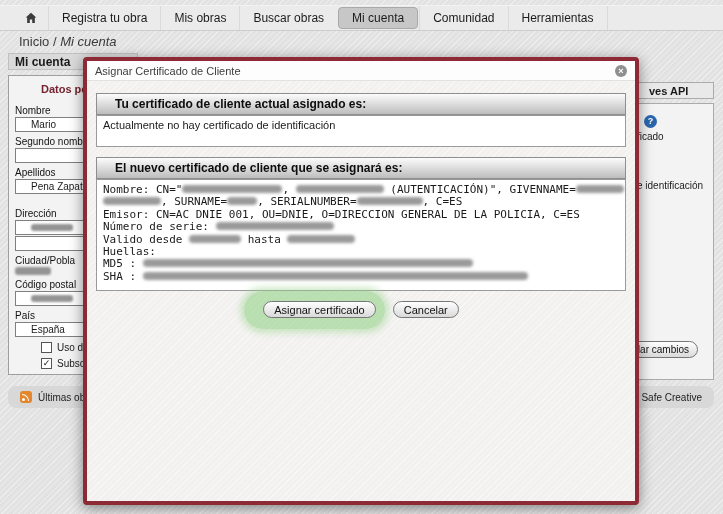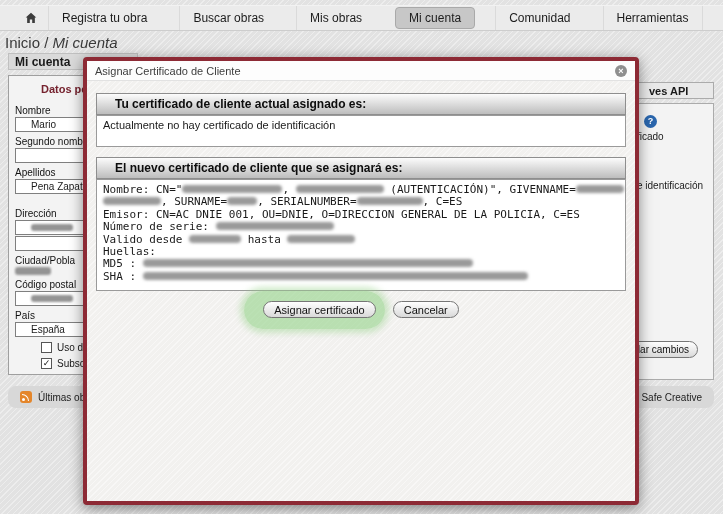--- a/index.html
+++ b/index.html
@@ -6,26 +6,26 @@
   body{
     width:723px;height:514px;position:relative;overflow:hidden;
     font-family:"Liberation Sans",sans-serif;color:#1a1a1a;
     background-color:#e2e2e2;
     background-image:repeating-linear-gradient(135deg,rgba(255,255,255,.38) 0 1px,transparent 1px 4px);
   }
   
   .navbar{position:absolute;left:0;top:5px;width:723px;height:26px;display:flex;align-items:center;
     background:#ebebeb;border-top:1px solid #f2f2f2;border-bottom:1px solid #cdcdcd;padding-left:14px;box-sizing:border-box;}
   .home{width:34px;height:26px;display:flex;align-items:center;justify-content:center;cursor:pointer;}
-  .tabs{display:flex;height:100%;align-items:center;gap:19px;}
+  .tabs{display:flex;height:100%;align-items:center;}
   .tab{padding:0 13px;font-size:12px;line-height:24px;color:#1c1c1c;border-left:1px solid #dadada;cursor:pointer;white-space:nowrap;}
   .tab:last-child{border-right:1px solid #dadada;}
   .tab.active{background:var(--active_tab_bg,#c7c7c7);border:1px solid #a9a9a9;border-radius:4px;line-height:20px;margin:0 1px;}
   
-  .breadcrumb{position:absolute;left:5px;top:34px;font-size:15px;color:#3a3a3a;}
+  .breadcrumb{position:absolute;left:19px;top:34px;font-size:13px;color:#3a3a3a;}
   .breadcrumb .cur{font-style:italic;}
   
   .page-title{position:absolute;left:8px;top:53px;width:130px;height:17px;background:#dadada;
     border:1px solid #c0c0c0;font-size:12px;font-weight:bold;padding:1px 6px;box-sizing:border-box;}
   
   .left-panel{position:absolute;left:8px;top:75px;width:330px;height:300px;border:1px solid #9f9f9f;
     background:#f3f3f3;box-sizing:border-box;overflow:hidden;}
   .lp-header{margin:7px 0 10px 32px;font-size:11px;font-weight:bold;color:#75222e;}
   .fields{margin-left:6px;}
   .fld-label{font-size:10px;margin:4px 0 1px;color:#111;}
@@ -90,22 +90,22 @@
 <body>
 
 <div class="navbar">
   <div class="home">
     <svg width="12" height="12" viewBox="0 0 10 10">
       <path d="M5 0.6 L9.4 4.6 H8.2 V9.2 H6 V6.2 H4 V9.2 H1.8 V4.6 H0.6 Z" fill="#3c3c3c"></path>
     </svg>
   </div>
   <div class="tabs">
       <div class="tab">Registra tu obra</div>
+      <div class="tab">Mis obras</div>
       <div class="tab">Buscar obras</div>
-      <div class="tab">Mis obras</div>
       <div class="tab active">Mi cuenta</div>
       <div class="tab">Comunidad</div>
       <div class="tab">Herramientas</div>
     </div>
 </div>
 
 <div class="breadcrumb">
   <span>Inicio /</span>
   <span class="cur">Mi cuenta</span>
 </div>

